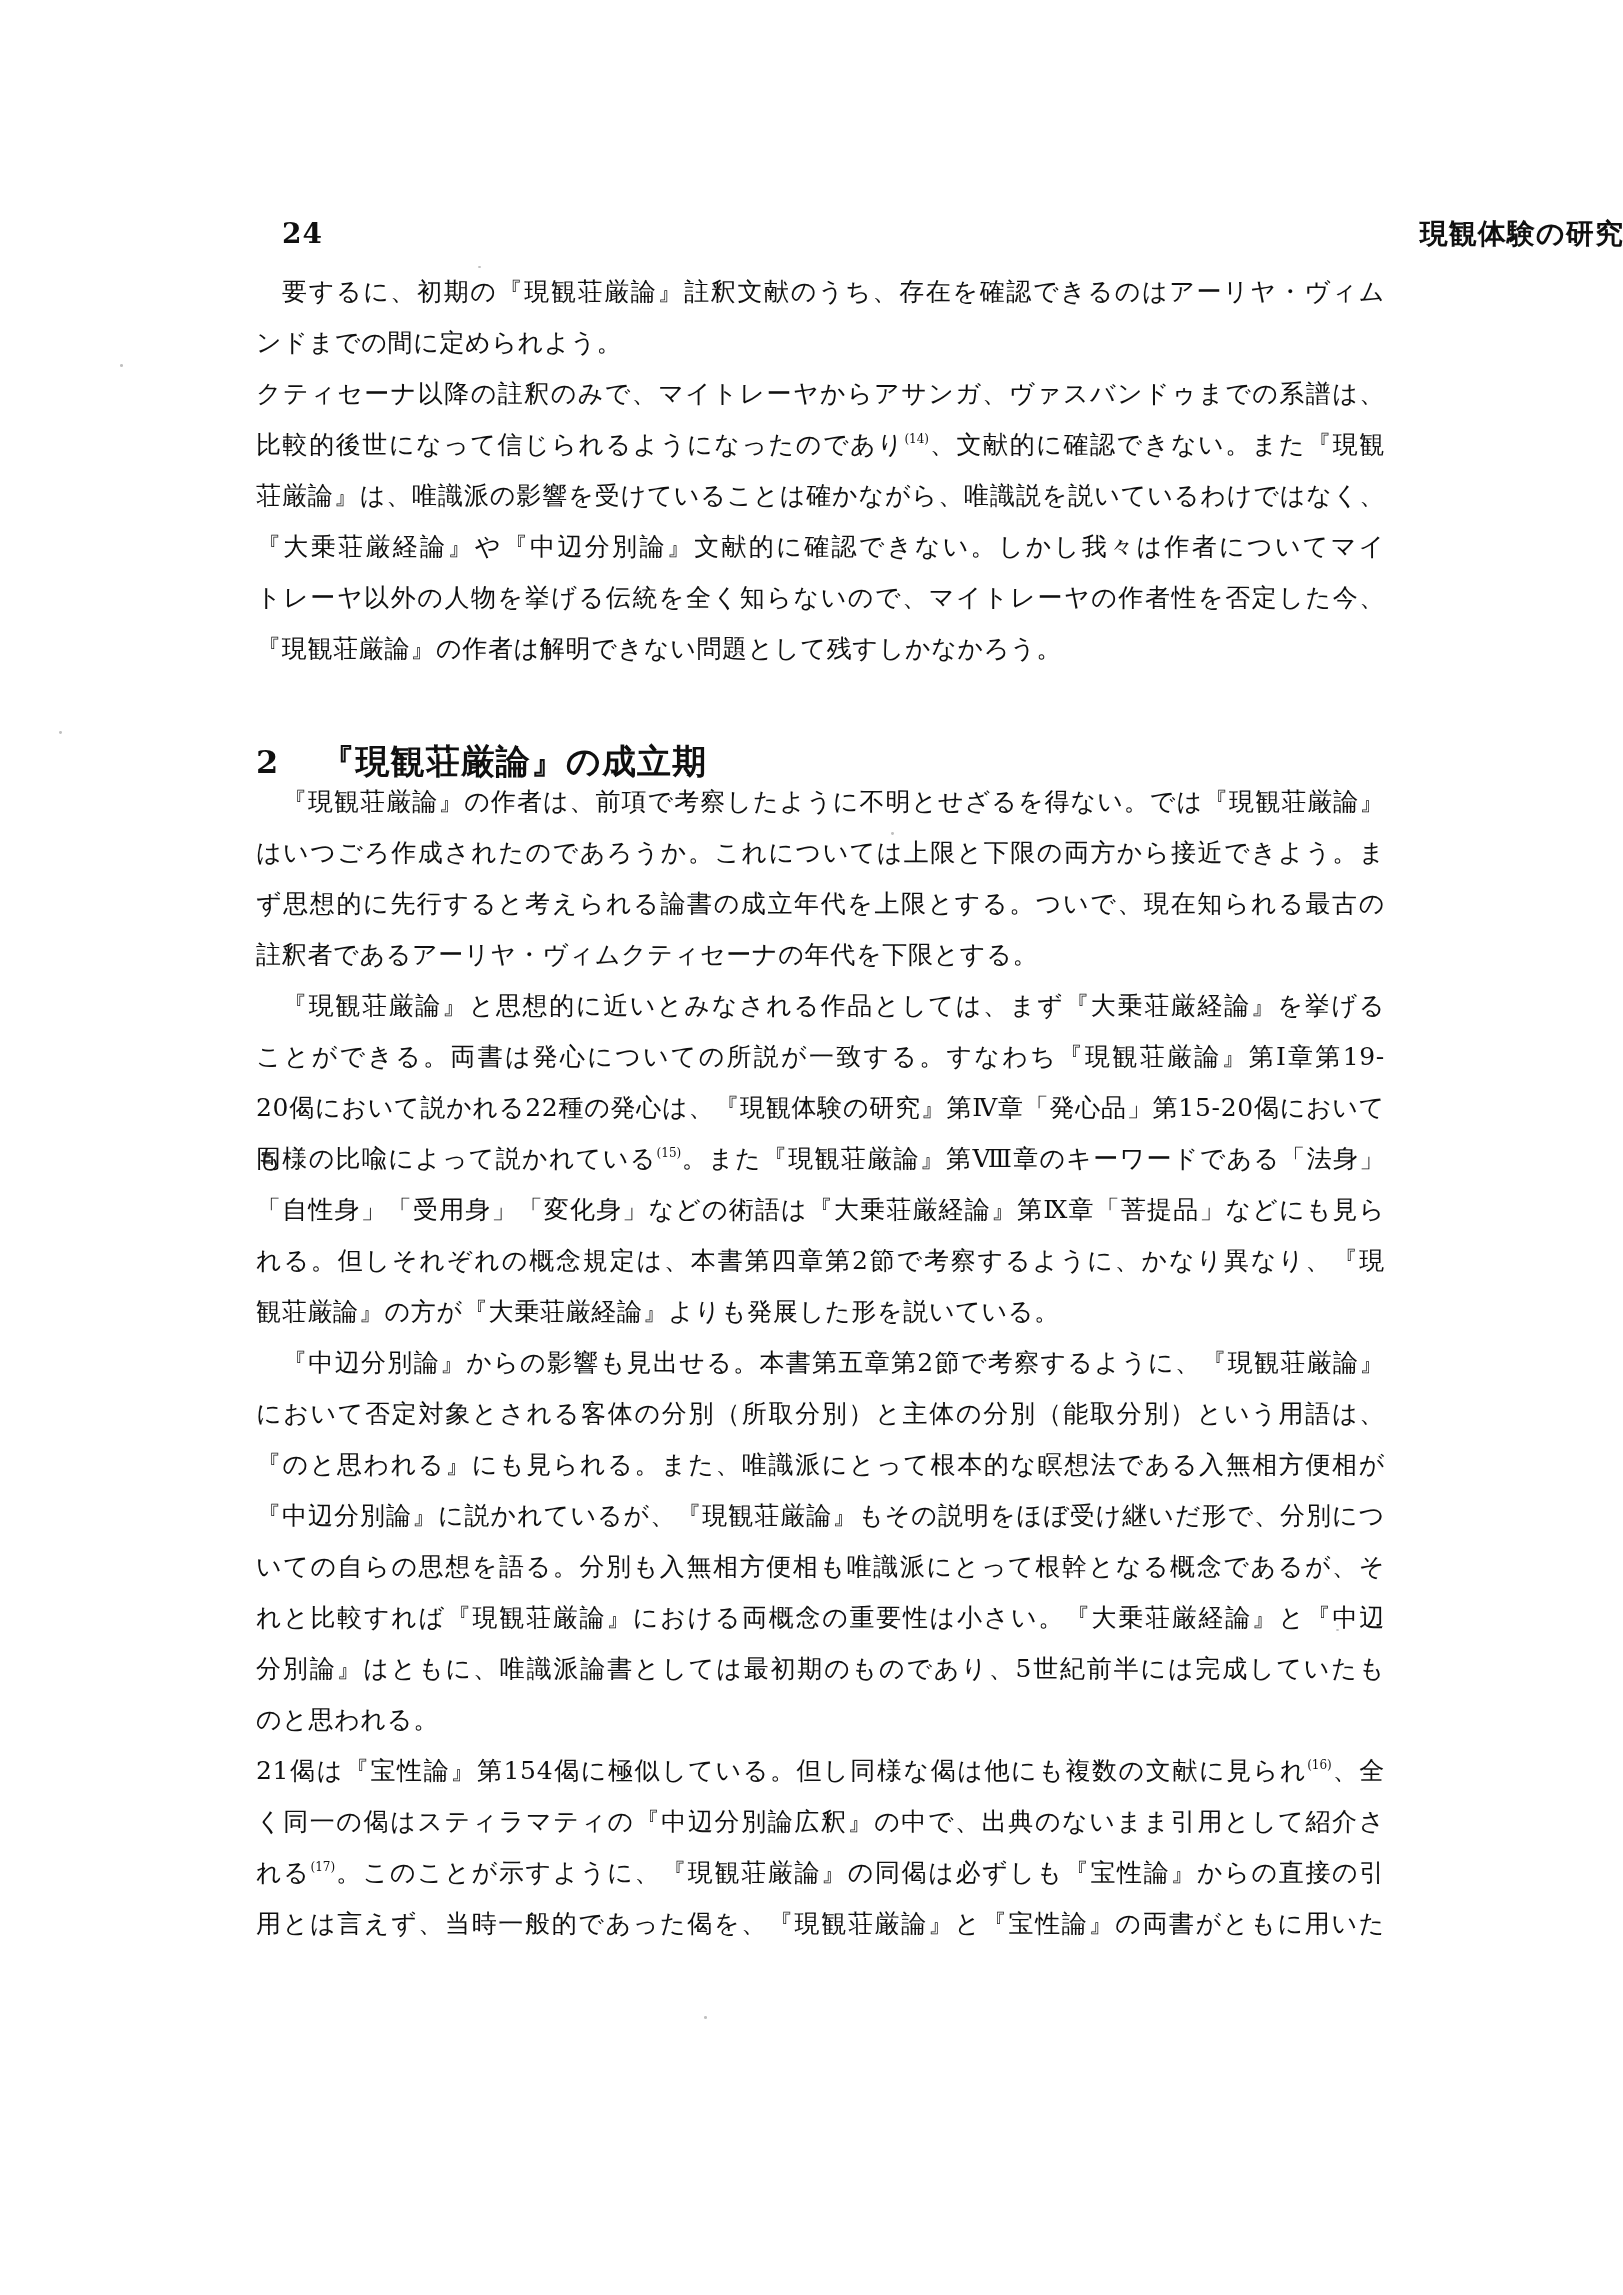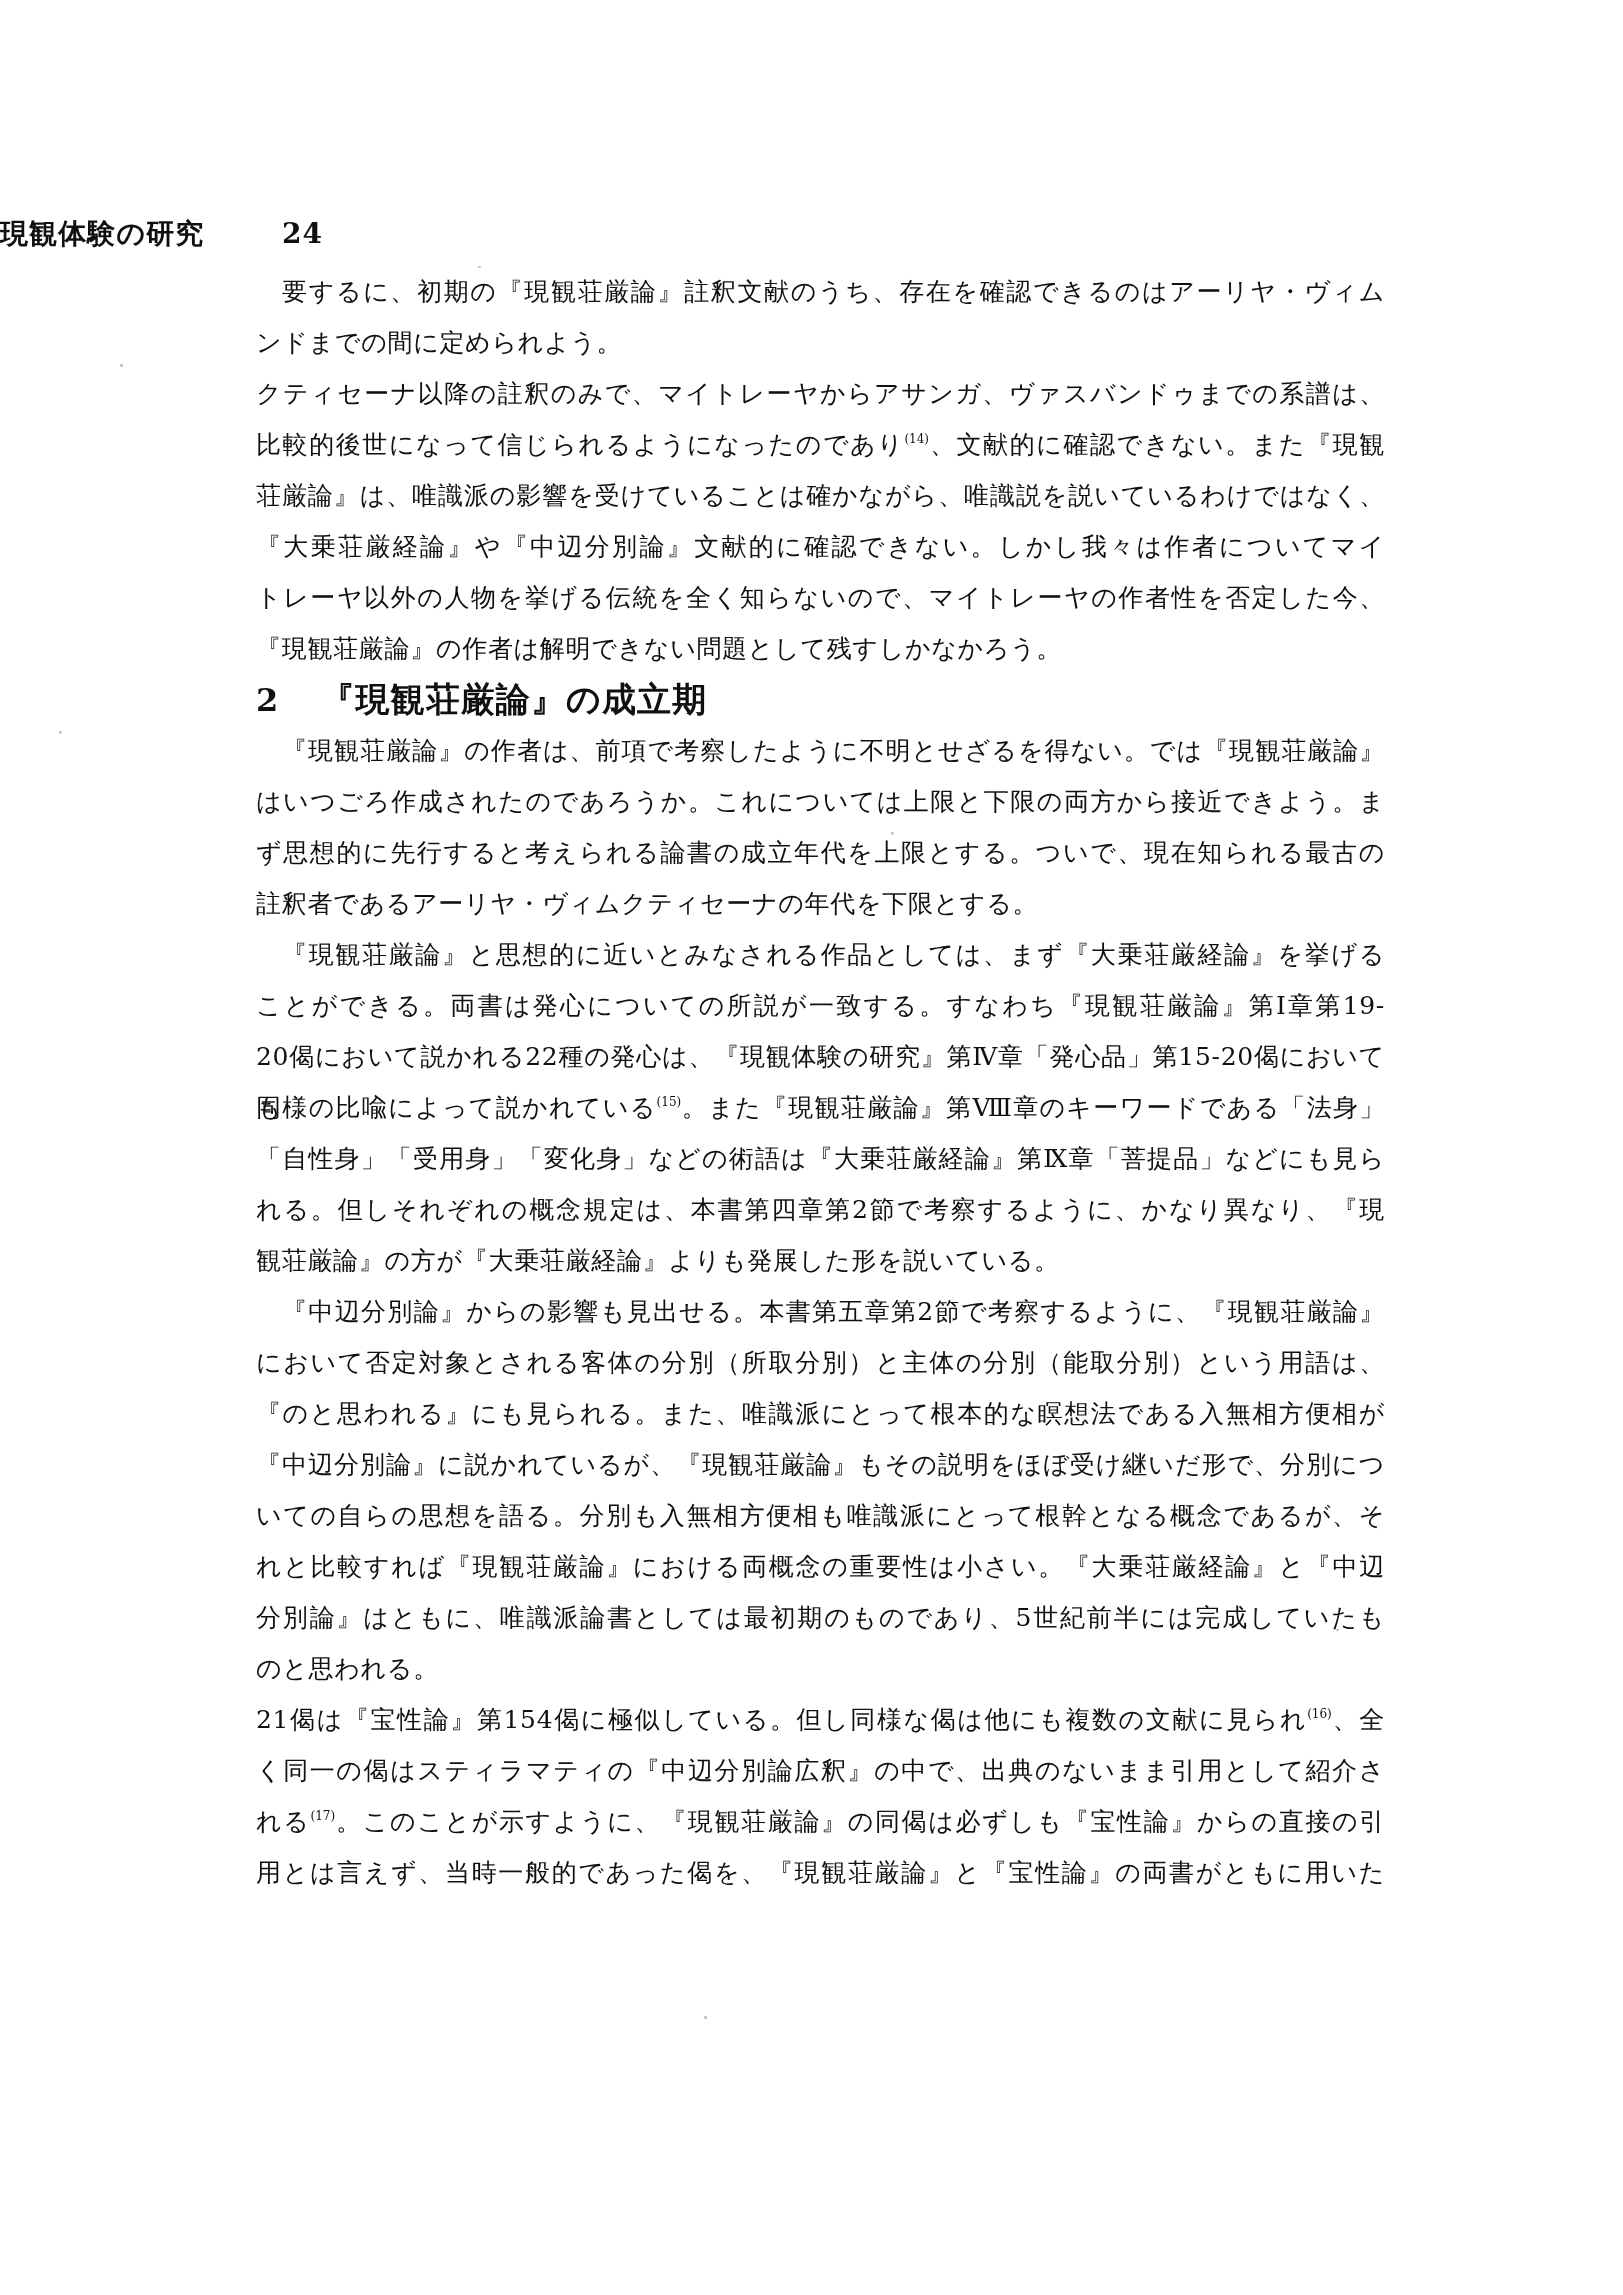--- a/index.html
+++ b/index.html
@@ -13,21 +13,21 @@
   }
   .header-row{
     position:absolute;top:216px;left:0;width:1624px;height:35px;
     font-size:28px;line-height:35px;
   }
   .page-num{
     position:absolute;left:282px;top:0;
     letter-spacing:1.1px;font-weight:600;
   }
   .running-header{
-    display:block;width:100%;text-align:left;
+    display:block;width:100%;text-align:right;
     letter-spacing:1.1px;font-weight:600;
   }
   .text-block{
     position:absolute;left:256px;top:266px;width:1129px;
   }
   .line{
     height:51px;line-height:51px;
     font-size:25px;letter-spacing:0.7px;
     font-weight:500;
     white-space:nowrap;
@@ -37,21 +37,21 @@
     text-align:justify;
     text-align-last:justify;
     text-justify:inter-character;
   }
   .line.indent{text-indent:26px;}
   .line sup{
     font-size:12px;letter-spacing:0;
     vertical-align:10.2px;line-height:0;
   }
   .heading{
-    height:51px;line-height:51px;
+    height:51px;line-height:73px;margin-top:51px;
     font-size:34px;font-weight:700;letter-spacing:1.1px;
     white-space:nowrap;
   }
   .heading .num{margin-right:41px;font-size:32px;}
   .speck{position:absolute;background:#8a8a8a;border-radius:50%;opacity:.55;}
 </style>
 </head>
 <body>
 
 <div class="page">

